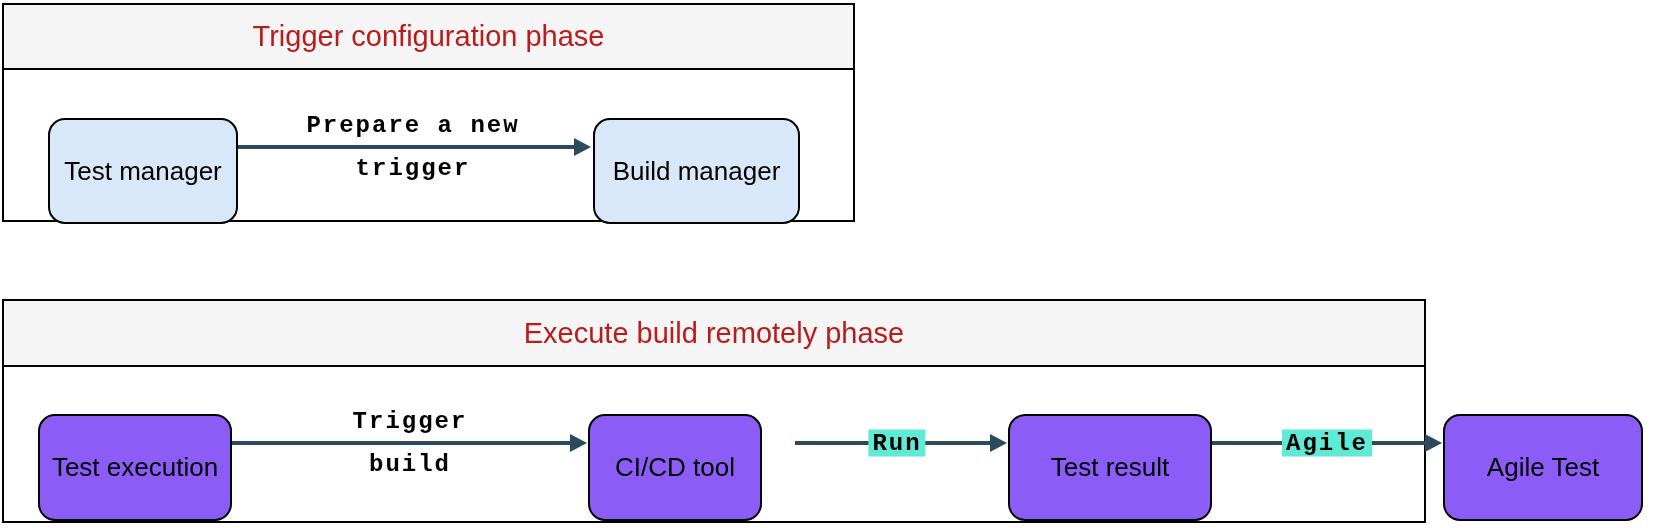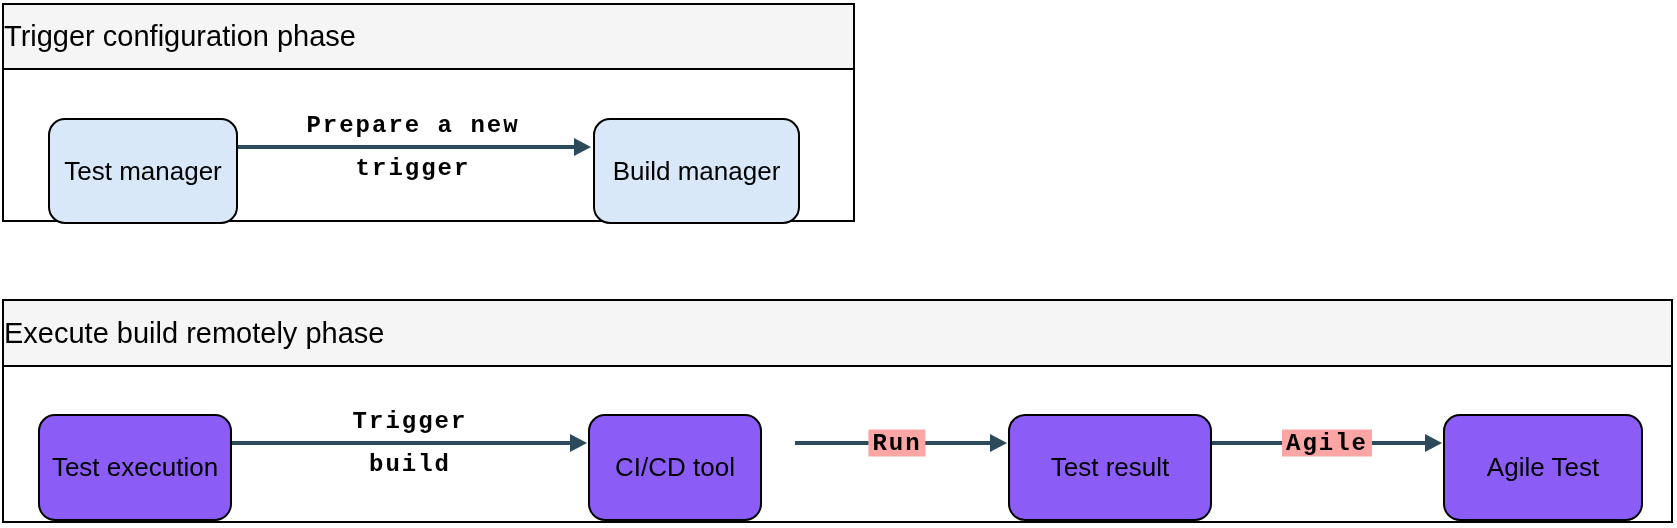--- a/index.html
+++ b/index.html
@@ -8,22 +8,22 @@
     background:#ffffff; overflow:hidden;
     font-family:"Liberation Sans", sans-serif;
   }
   .phase {
     position:absolute; background:#ffffff;
     border:2px solid #000000; box-sizing:border-box;
   }
   .phase-header {
     position:absolute; left:0; top:0; right:0;
     background:#f5f5f5; border-bottom:2px solid #000000;
-    display:flex; align-items:center; justify-content:flex-start;
-    font-size:29px; color:#000000; box-sizing:border-box;
+    display:flex; align-items:center; justify-content:center;
+    font-size:29px; color:#b91c1c; box-sizing:border-box;
   }
   .node {
     position:absolute; box-sizing:border-box;
     border:2px solid #000000; border-radius:17px;
     display:flex; align-items:center; justify-content:center;
     font-size:26px; color:#000000; text-align:center;margin-top:24px;
   }
   .node.blue  { background:#d8e8f8; }
   .node.green { background:#8b5cf6; }
   .edge-line {
@@ -37,21 +37,21 @@
   }
   .edge-label {
     position:absolute; transform:translate(-50%,-50%);
     font-family:"Liberation Mono", monospace; font-weight:bold;
     font-size:24px; letter-spacing:2px; color:#000000;
     text-align:center; white-space:nowrap; z-index:3;
   }
   .edge-label.split .l1 { display:block; padding-bottom:8px; }
   .edge-label.split .l2 { display:block; padding-top:8px; }
   .edge-label.inline span {
-    background:#fca5a5; padding:0 4px;
+    background:#5eead4; padding:0 4px;
   }
 </style>
 </head>
 <body>
 
 <div id="stage">
 
   <div class="phase" style="left:2px; top:3px; width:853px; height:219px;">
     <div class="phase-header" style="height:65px;">
       <span>Trigger configuration phase</span>
@@ -66,21 +66,21 @@
   <div class="edge-head" style="left:574px; top:138px;"></div>
   <div class="edge-label split" style="left:413px; top:147px;">
     <span class="l1">Prepare a new</span>
     <span class="l2">trigger</span>
   </div>
 
   <div class="node blue" style="left:593px; top:94px; width:207px; height:106px;">
     <span>Build manager</span>
   </div>
 
-  <div class="phase" style="left:2px; top:299px; width:1671px; height:224px;">
+  <div class="phase" style="left:2px; top:299px; width:1424px; height:224px;">
     <div class="phase-header" style="height:66px;">
       <span>Execute build remotely phase</span>
     </div>
   </div>
 
   <div class="node green" style="left:38px; top:390px; width:194px; height:107px;">
     <span>Test execution</span>
   </div>
 
   <div class="edge-line" style="left:232px; top:441px; width:340px;"></div>

